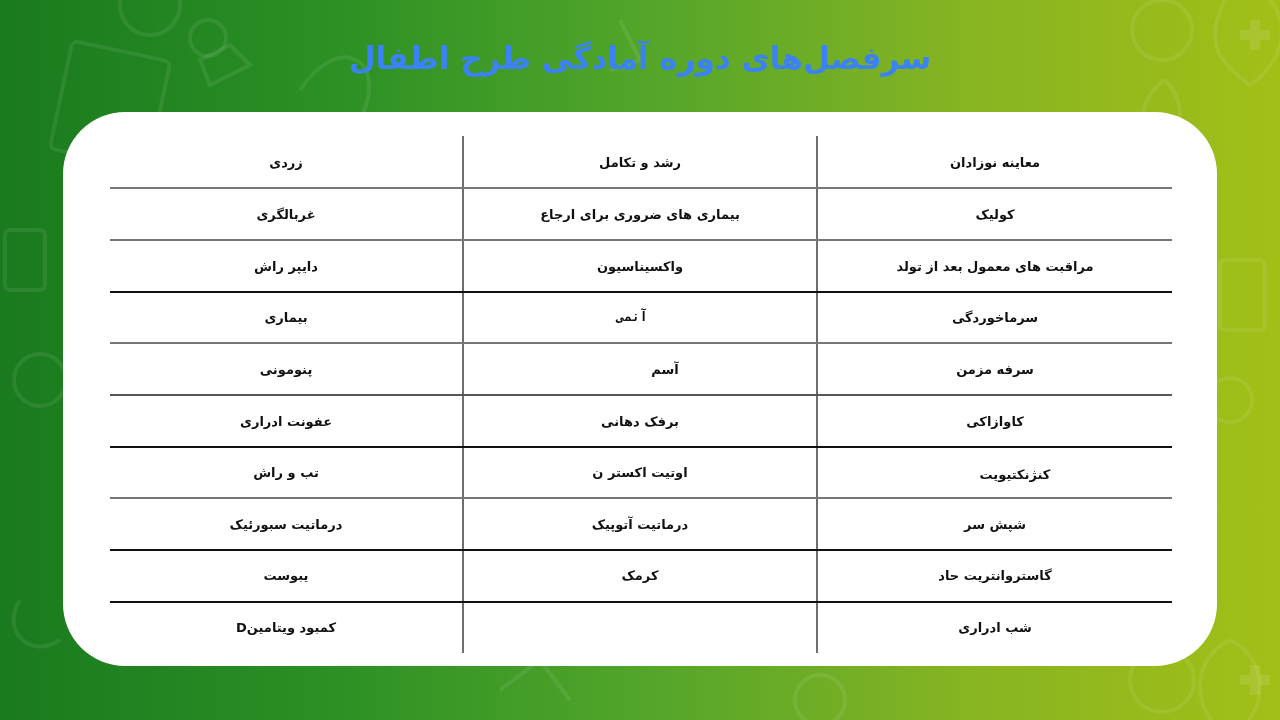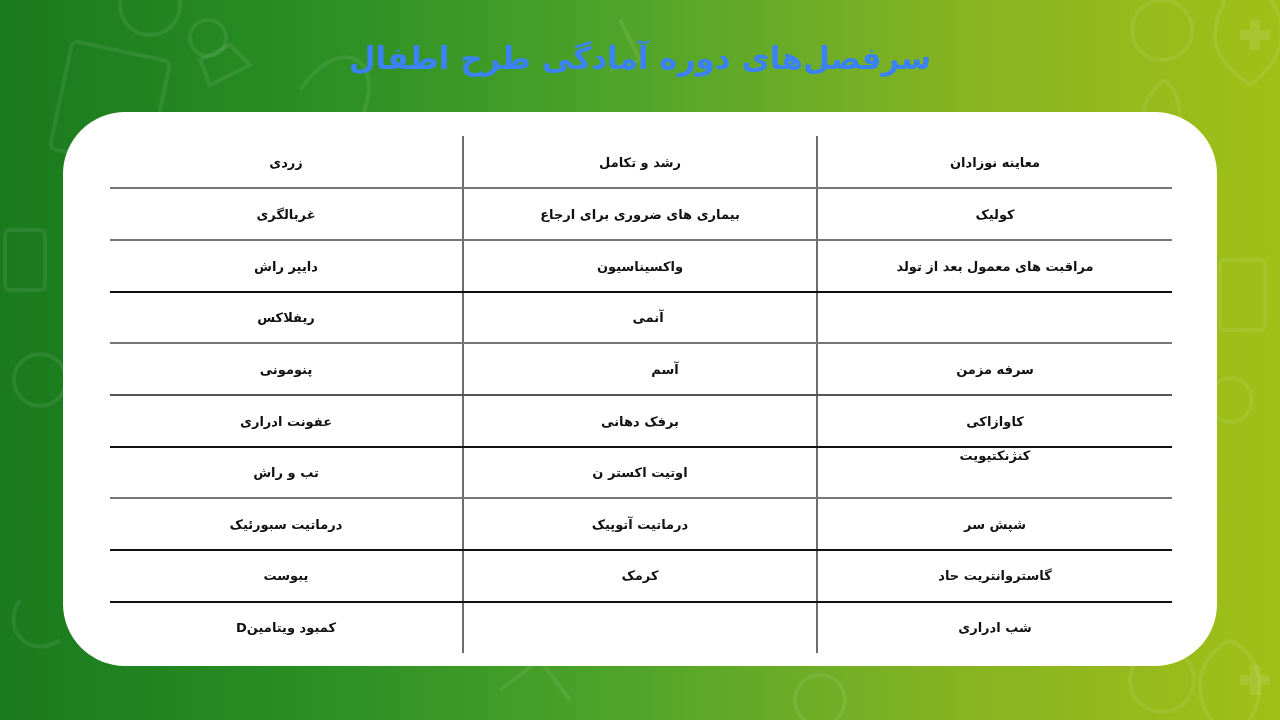--- a/index.html
+++ b/index.html
@@ -76,41 +76,42 @@
   <div class="hline" style="top:206px; background:#777777;"></div>
   <div class="hline" style="top:258px; background:#555555;"></div>
   <div class="hline" style="top:310px; background:#111111;"></div>
   <div class="hline" style="top:361px; background:#777777;"></div>
   <div class="hline" style="top:413px; background:#111111;"></div>
   <div class="hline" style="top:465px; background:#111111;"></div>
 
   <div class="cell" style="left:708px;width:354px;top:0px;">معاینه نوزادان</div>
   <div class="cell" style="left:708px;width:354px;top:52px;">کولیک</div>
   <div class="cell" style="left:708px;width:354px;top:104px;">مراقبت های معمول بعد از تولد</div>
+  <div class="cell" style="left:708px;width:354px;top:155px;">سرماخوردگی</div>
   <div class="cell" style="left:708px;width:354px;top:207px;">سرفه مزمن</div>
   <div class="cell" style="left:708px;width:354px;top:259px;">کاوازاکی</div>
-  <div class="cell" style="left:708px;width:354px;top:293px;">کنژنکتیویت</div>
+  <div class="cell" style="left:708px;width:354px;top:312px;padding-left:20px;">کنژنکتیویت</div>
   <div class="cell" style="left:708px;width:354px;top:362px;">شپش سر</div>
   <div class="cell" style="left:708px;width:354px;top:413px;">گاستروانتریت حاد</div>
   <div class="cell" style="left:708px;width:354px;top:465px;">شب ادراری</div>
 
   <div class="cell" style="left:354px;width:352px;top:0px;">رشد و تکامل</div>
   <div class="cell" style="left:354px;width:352px;top:52px;">بیماری های ضروری برای ارجاع</div>
   <div class="cell" style="left:354px;width:352px;top:104px;">واکسیناسیون</div>
-  <div class="cell" style="left:366px;width:344px;top:155px;">آنمی</div>
+  <div class="cell" style="left:350px;width:344px;top:155px;font-family:Liberation Mono, monospace;">آنمی</div>
   <div class="cell" style="left:354px;width:352px;top:207px;padding-left:25px;">آسم</div>
   <div class="cell" style="left:354px;width:352px;top:259px;">برفک دهانی</div>
   <div class="cell" style="left:354px;width:352px;top:310px;">اوتیت اکستر ن</div>
   <div class="cell" style="left:354px;width:352px;top:362px;">درماتیت آتوپیک</div>
   <div class="cell" style="left:354px;width:352px;top:413px;">کرمک</div>
   <div class="cell" style="left:354px;width:352px;top:465px;"></div>
 
   <div class="cell" style="left:0px;width:352px;top:0px;">زردی</div>
   <div class="cell" style="left:0px;width:352px;top:52px;">غربالگری</div>
   <div class="cell" style="left:0px;width:352px;top:104px;">دایپر راش</div>
-  <div class="cell" style="left:0px;width:352px;top:155px;">ریفلاکس</div>
+  <div class="cell" style="left:0px;width:352px;top:155px;">بیماری</div>
   <div class="cell" style="left:0px;width:352px;top:207px;">پنومونی</div>
   <div class="cell" style="left:0px;width:352px;top:259px;">عفونت ادراری</div>
   <div class="cell" style="left:0px;width:352px;top:310px;">تب و راش</div>
   <div class="cell" style="left:0px;width:352px;top:362px;text-align:right;">درماتیت سبورئیک</div>
   <div class="cell" style="left:0px;width:352px;top:413px;">یبوست</div>
   <div class="cell" style="left:0px;width:352px;top:465px;">کمبود ویتامینD</div>
 </div>
 
 </body></html>

